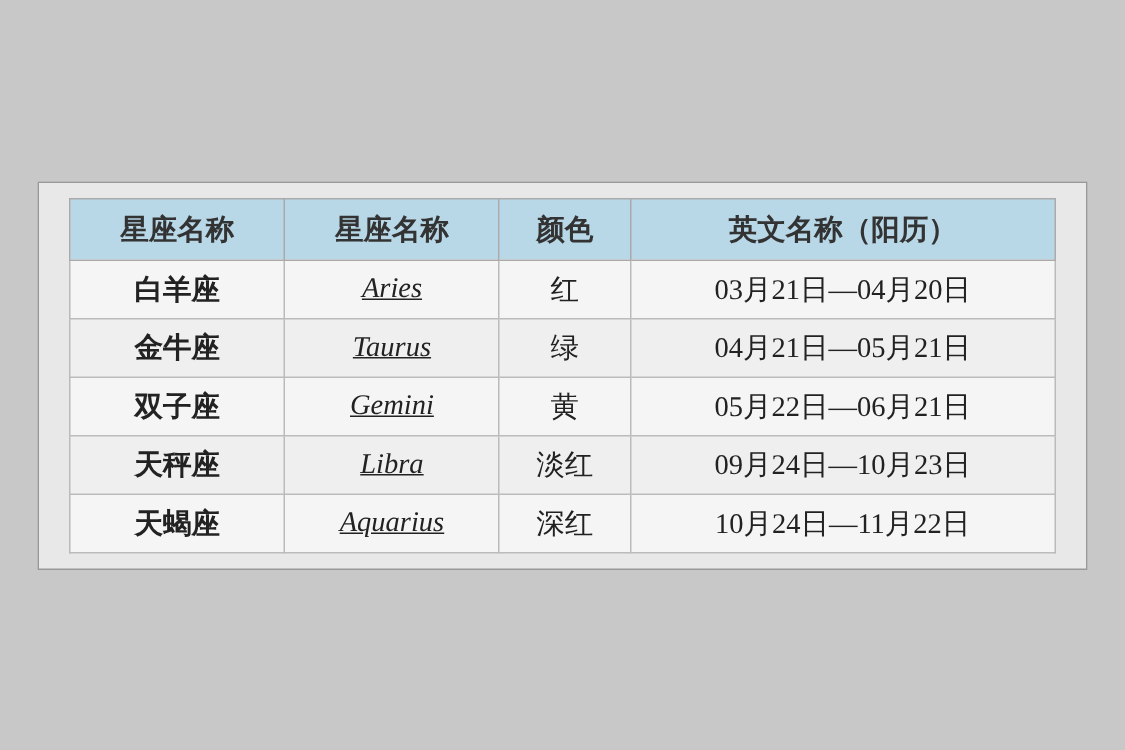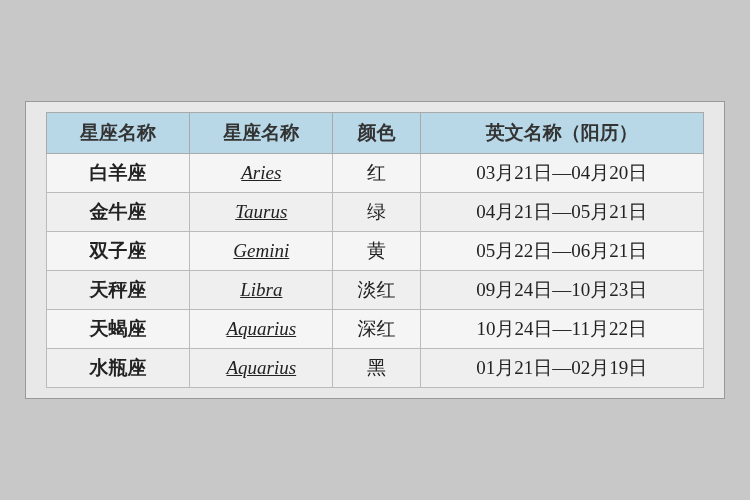--- a/index.html
+++ b/index.html
@@ -87,21 +87,15 @@
           <td>Libra</td>
           <td>淡红</td>
           <td>09月24日—10月23日</td>
         </tr>
         <tr>
           <td>天蝎座</td>
           <td>Aquarius</td>
           <td>深红</td>
           <td>10月24日—11月22日</td>
         </tr>
-        <tr>
-          <td>水瓶座</td>
-          <td>Aquarius</td>
-          <td>黑</td>
-          <td>01月21日—02月19日</td>
-        </tr>
       </tbody>
   </table>
 </div>
 
 </body></html>

